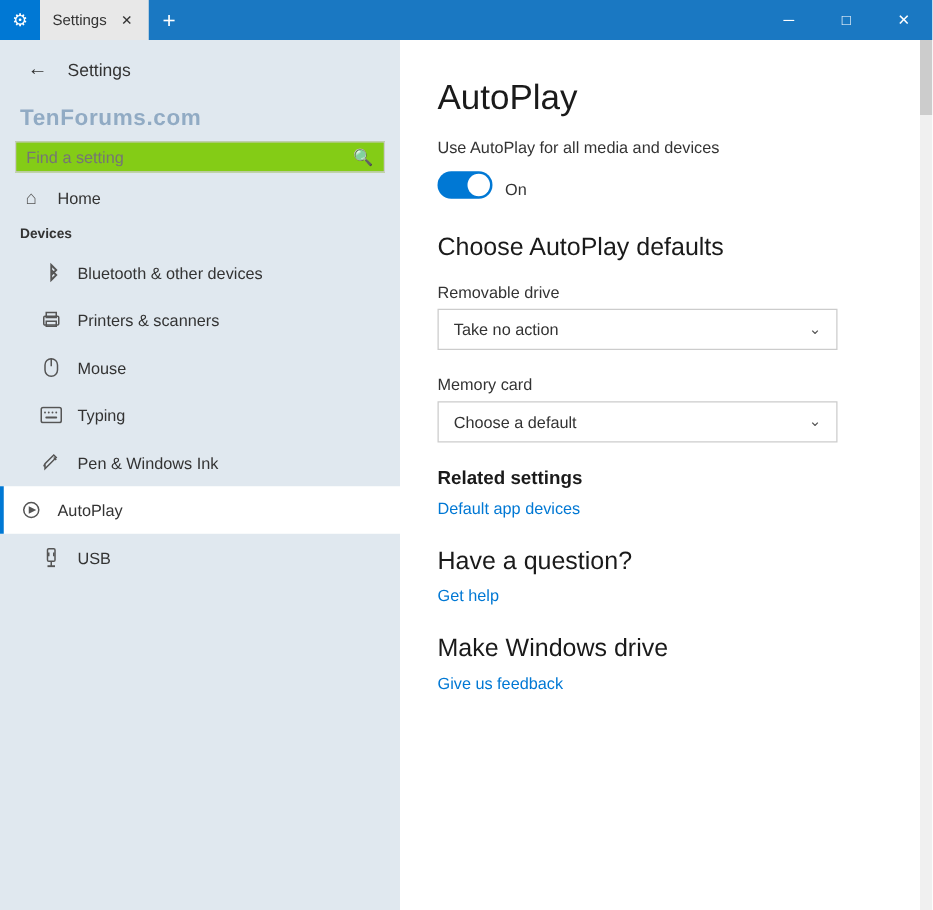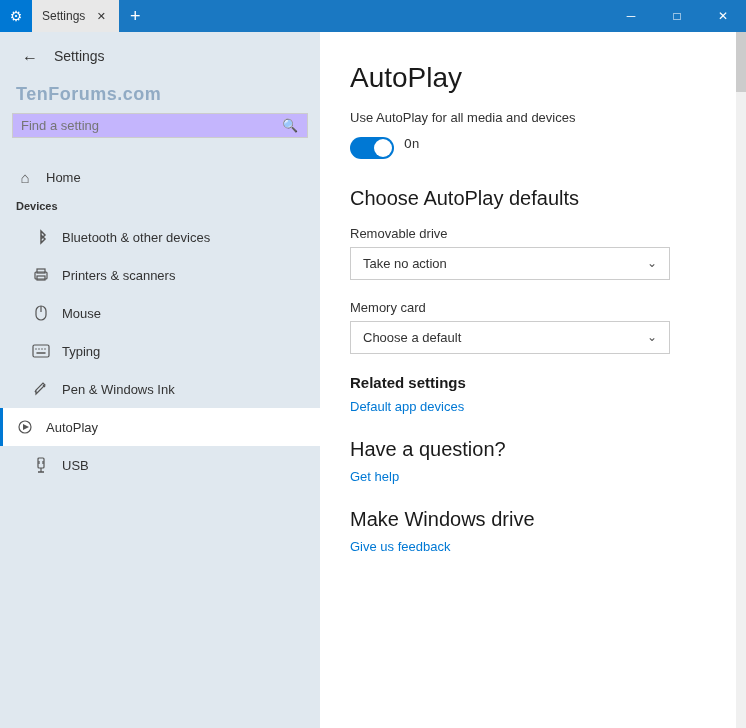--- a/index.html
+++ b/index.html
@@ -94,24 +94,24 @@
       font-weight: 400;
     }
     .watermark {
       padding: 4px 16px 8px;
       font-size: 18px;
       font-weight: bold;
       color: rgba(80,120,160,0.55);
       letter-spacing: 0.5px;
     }
     .search-box {
-      margin: 0 12px 20px;
-      display: flex;
-      align-items: center;
-      background: #c4b5fd;
+      margin: 0 12px 1px;
+      display: flex;
+      align-items: center;
+      background: #84cc16;
       border: 1px solid #ccc;
       padding: 4px 8px;
       gap: 8px;
     }
     .search-input {
       border: none; outline: none;
       font-size: 13px;
       flex: 1;
       background: transparent;
       color: #555;
@@ -187,24 +187,23 @@
       margin-bottom: 16px;
     }
     .description {
       font-size: 13px;
       color: #333;
       margin-bottom: 12px;
     }
     
     .toggle-row {
       display: flex;
-      align-items: flex-start;
+      align-items: flex-end;
       gap: 10px;
       margin-bottom: 28px;
-      font-family: Liberation Mono, monospace;
     }
     .toggle {
       width: 44px; height: 22px;
       background: #0078d4;
       border-radius: 11px;
       position: relative;
       cursor: pointer;
     }
     .toggle::after {
       content: '';

